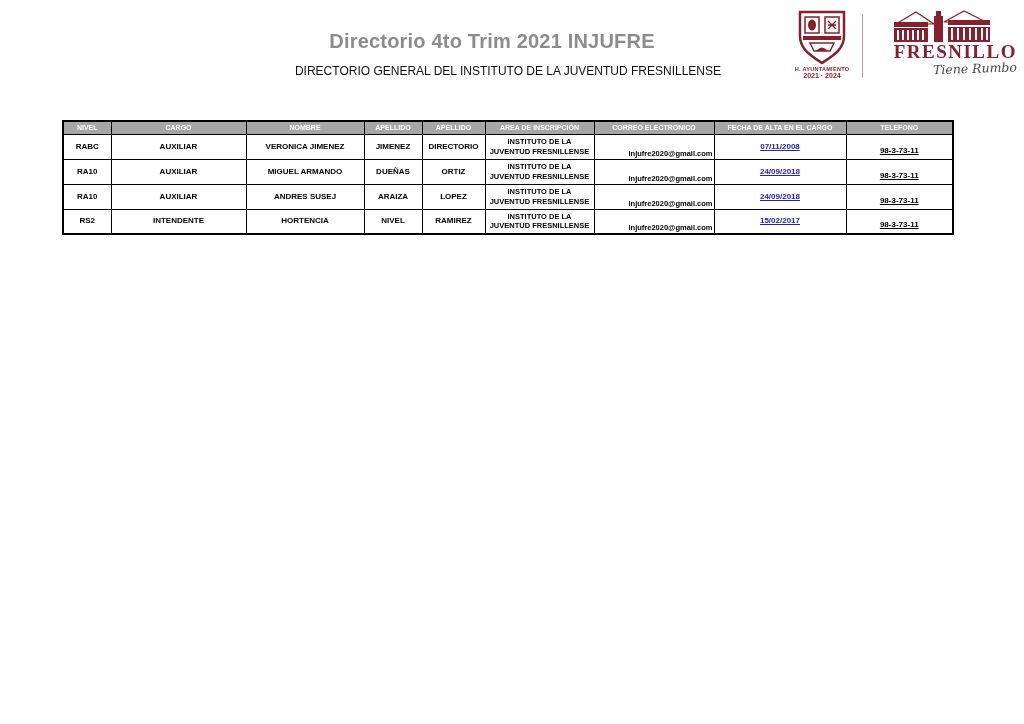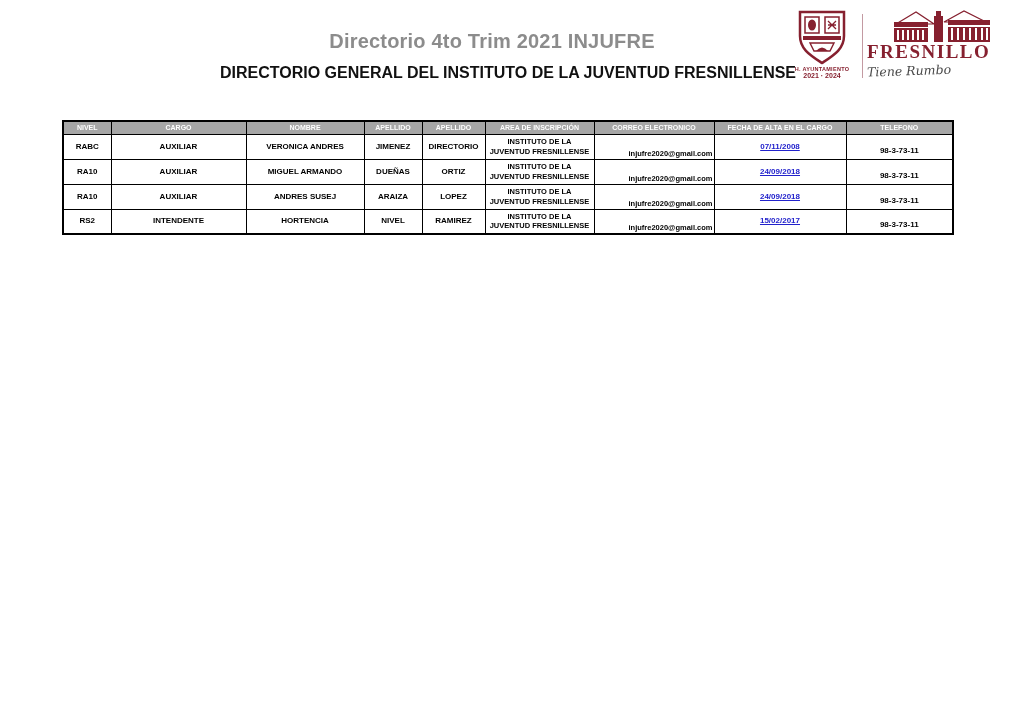--- a/index.html
+++ b/index.html
@@ -13,30 +13,30 @@
   body{
     width:1024px;height:724px;background:#ffffff;position:relative;
     font-family:"Liberation Sans",sans-serif;color:#000;overflow:hidden;
   }
   .doc-title{
     position:absolute;top:30px;left:0;width:944px;text-align:center;
     font-size:20px;font-weight:bold;color:var(--title-gray);letter-spacing:.2px;margin-left:20px;
   }
   .doc-subtitle{
     position:absolute;top:64px;left:0;width:1016px;text-align:center;
-    font-size:16px;font-weight:bold;color:#111;
+    font-size:12px;font-weight:normal;color:#111;
   }
   
   .logo-group{position:absolute;top:8px;left:784px;display:flex;align-items:flex-start;}
   .crest-block{width:76px;text-align:center;}
   .crest-block svg{display:block;margin:2px auto 0;}
   .crest-line1{font-size:5.5px;font-weight:bold;color:var(--brand);letter-spacing:.3px;}
   .crest-line2{font-size:7px;font-weight:bold;color:var(--brand);}
   .logo-divider{width:1px;height:64px;background:#c39aa2;margin:6px 4px 0 2px;}
-  .fresnillo-block{width:150px;text-align:left;}
+  .fresnillo-block{width:150px;text-align:right;}
   .fresnillo-block svg{display:block;margin:0 auto;}
   .fresnillo-name{
     font-family:"Liberation Serif",serif;font-size:19px;font-weight:600;
     color:var(--brand);letter-spacing:1.5px;line-height:1;margin-top:-2px;
   }
   .fresnillo-tagline{
     font-family:"DejaVu Serif",serif;font-style:italic;font-size:12.5px;
     color:#4a4a4a;margin-top:1px;transform:rotate(-2deg);
   }
   
@@ -46,21 +46,21 @@
     background:var(--header-bg);color:#fff;font-size:7px;font-weight:bold;
     height:13px;border:1px solid #000;padding:0 1px;white-space:nowrap;overflow:hidden;
     text-transform:uppercase;
   }
   td{
     border:1px solid #000;font-size:8px;font-weight:bold;color:#000;
     text-align:center;vertical-align:middle;height:25px;padding:0 2px;line-height:1.2;
   }
   td.area{font-size:7.5px;line-height:1.25;}
   td.email{text-align:right;vertical-align:bottom;font-size:7.5px;padding:0 1px 1px 2px;white-space:nowrap;overflow:hidden;}
-  td.phone{vertical-align:bottom;padding-bottom:3px;}
+  td.phone{vertical-align:bottom;padding-bottom:3px;text-decoration:underline;}
   td.date a{color:var(--link);text-decoration:underline;font-weight:bold;cursor:pointer;}
 </style>
 </head>
 <body>
 
 <div class="doc-title">Directorio 4to Trim 2021 INJUFRE</div>
 <div class="doc-subtitle">DIRECTORIO GENERAL DEL INSTITUTO DE LA JUVENTUD FRESNILLENSE</div>
 
 <div class="logo-group">
   <div class="crest-block">
@@ -125,21 +125,21 @@
         <th>AREA DE INSCRIPCIÓN</th>
         <th>CORREO ELECTRONICO</th>
         <th>FECHA DE ALTA EN EL CARGO</th>
         <th>TELEFONO</th>
       </tr>
     </thead>
     <tbody>
       <tr>
         <td>RABC</td>
         <td>AUXILIAR</td>
-        <td>VERONICA ANDRES</td>
+        <td>VERONICA JIMENEZ</td>
         <td>JIMENEZ</td>
         <td>DIRECTORIO</td>
         <td class="area">INSTITUTO DE LA JUVENTUD FRESNILLENSE</td>
         <td class="email">injufre2020@gmail.com</td>
         <td class="date"><a>07/11/2008</a></td>
         <td class="phone">98-3-73-11</td>
       </tr>
       <tr>
         <td>RA10</td>
         <td>AUXILIAR</td>

